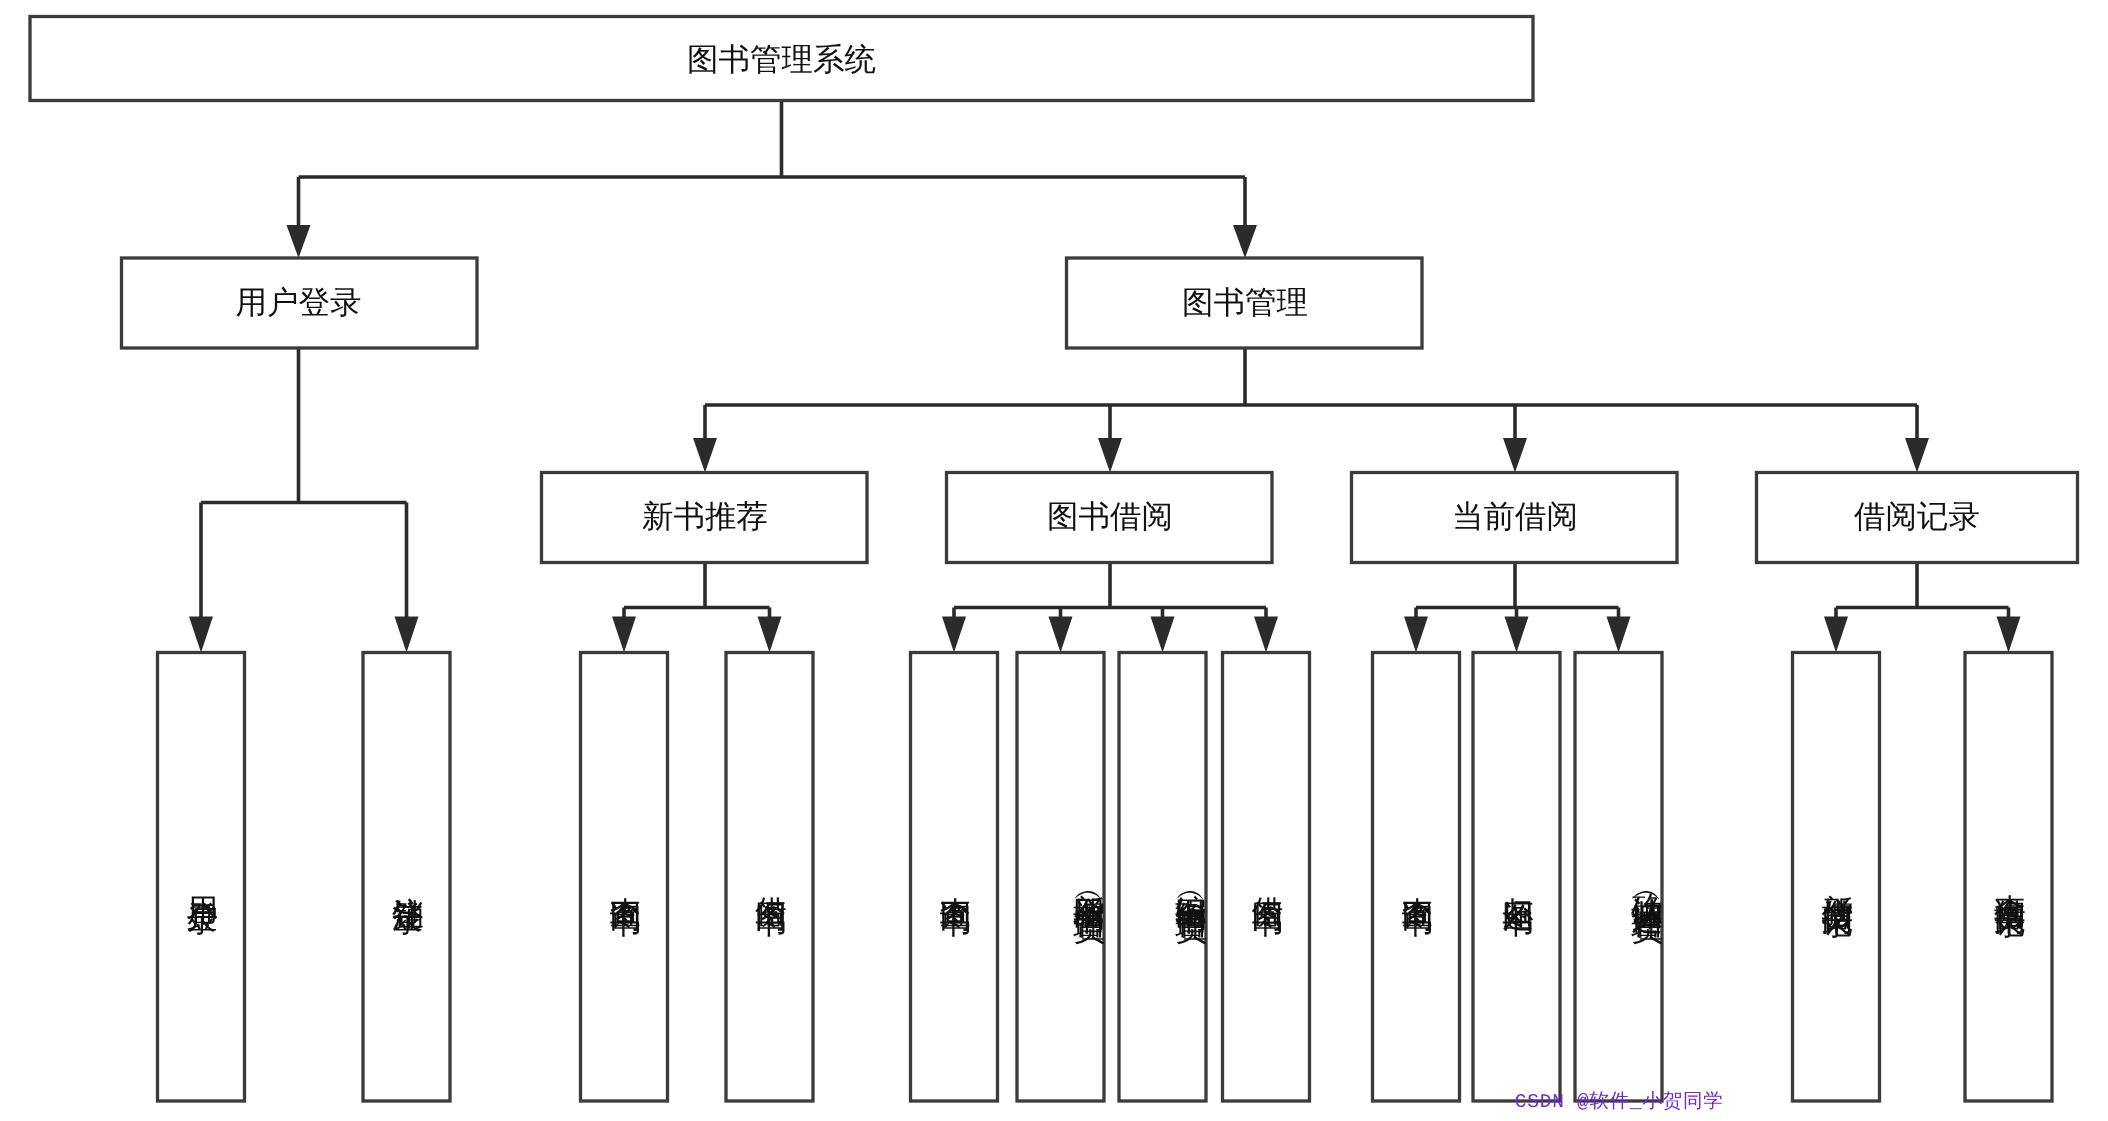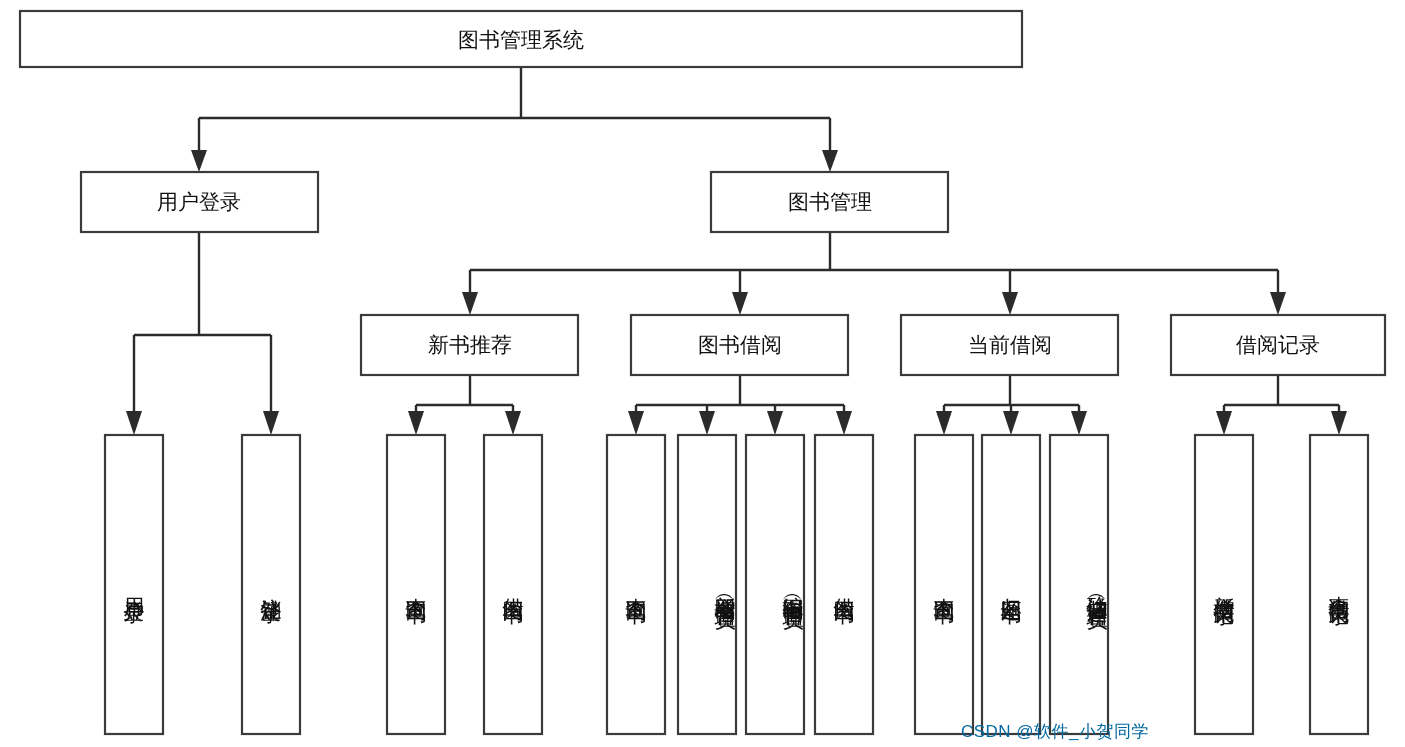--- a/index.html
+++ b/index.html
@@ -62,23 +62,23 @@
     align-items: center;
     justify-content: center;
     white-space: nowrap;
     pointer-events: none;
     user-select: none;
   }
   .watermark {
     position: absolute;
     right: 6px;
     bottom: 4px;
-    font-family: Liberation Sans, sans-serif;
-    font-size: 17px;
-    color: #0369a1;
+    font-family: Liberation Mono, monospace;
+    font-size: 13px;
+    color: #6d28d9;
     white-space: nowrap;
     letter-spacing: 0.5px;
   }
 </style>
 </head>
 <body>
 
 <div id="diagram-root">
 
   <svg id="flow-svg" viewBox="0 0 1405 747">

